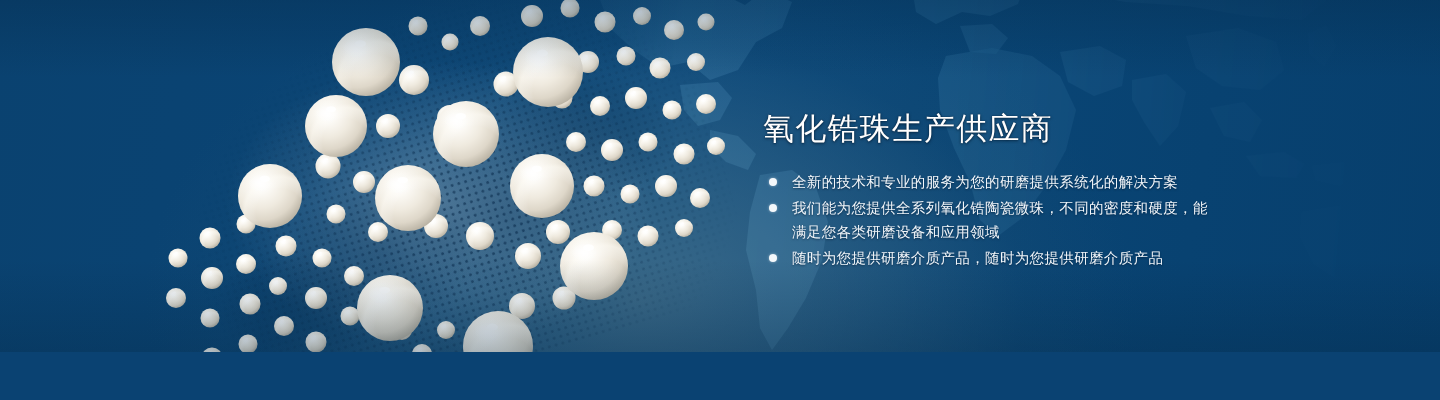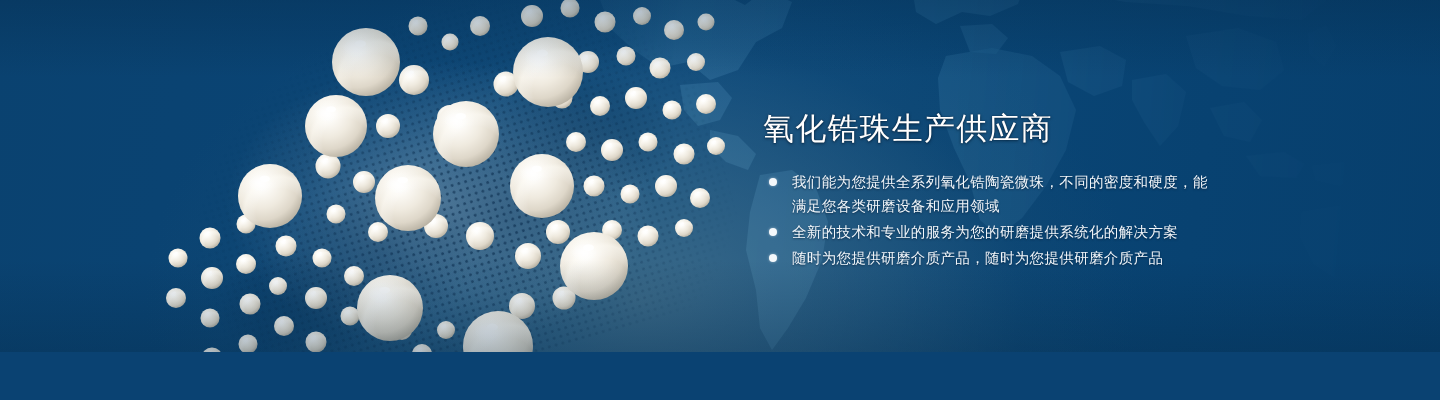--- a/index.html
+++ b/index.html
@@ -321,25 +321,25 @@
 
   <div class="bg-vignette"></div>
 
   <div class="content">
 
     <h1 class="headline">氧化锆珠生产供应商</h1>
 
     <ul class="bullets">
       <li class="bullet-item">
         <span class="dot"></span>
-        <span class="bullet-text">我们能为您提供全系列氧化锆陶瓷微珠，不同的密度和硬度，能满足您各类研磨设备和应用领域</span>
+        <span class="bullet-text">全新的技术和专业的服务为您的研磨提供系统化的解决方案</span>
       </li>
       <li class="bullet-item">
         <span class="dot"></span>
-        <span class="bullet-text">全新的技术和专业的服务为您的研磨提供系统化的解决方案</span>
+        <span class="bullet-text">我们能为您提供全系列氧化锆陶瓷微珠，不同的密度和硬度，能满足您各类研磨设备和应用领域</span>
       </li>
       <li class="bullet-item">
         <span class="dot"></span>
         <span class="bullet-text">随时为您提供研磨介质产品，随时为您提供研磨介质产品</span>
       </li>
     </ul>
 
   </div>
 </div>
 

